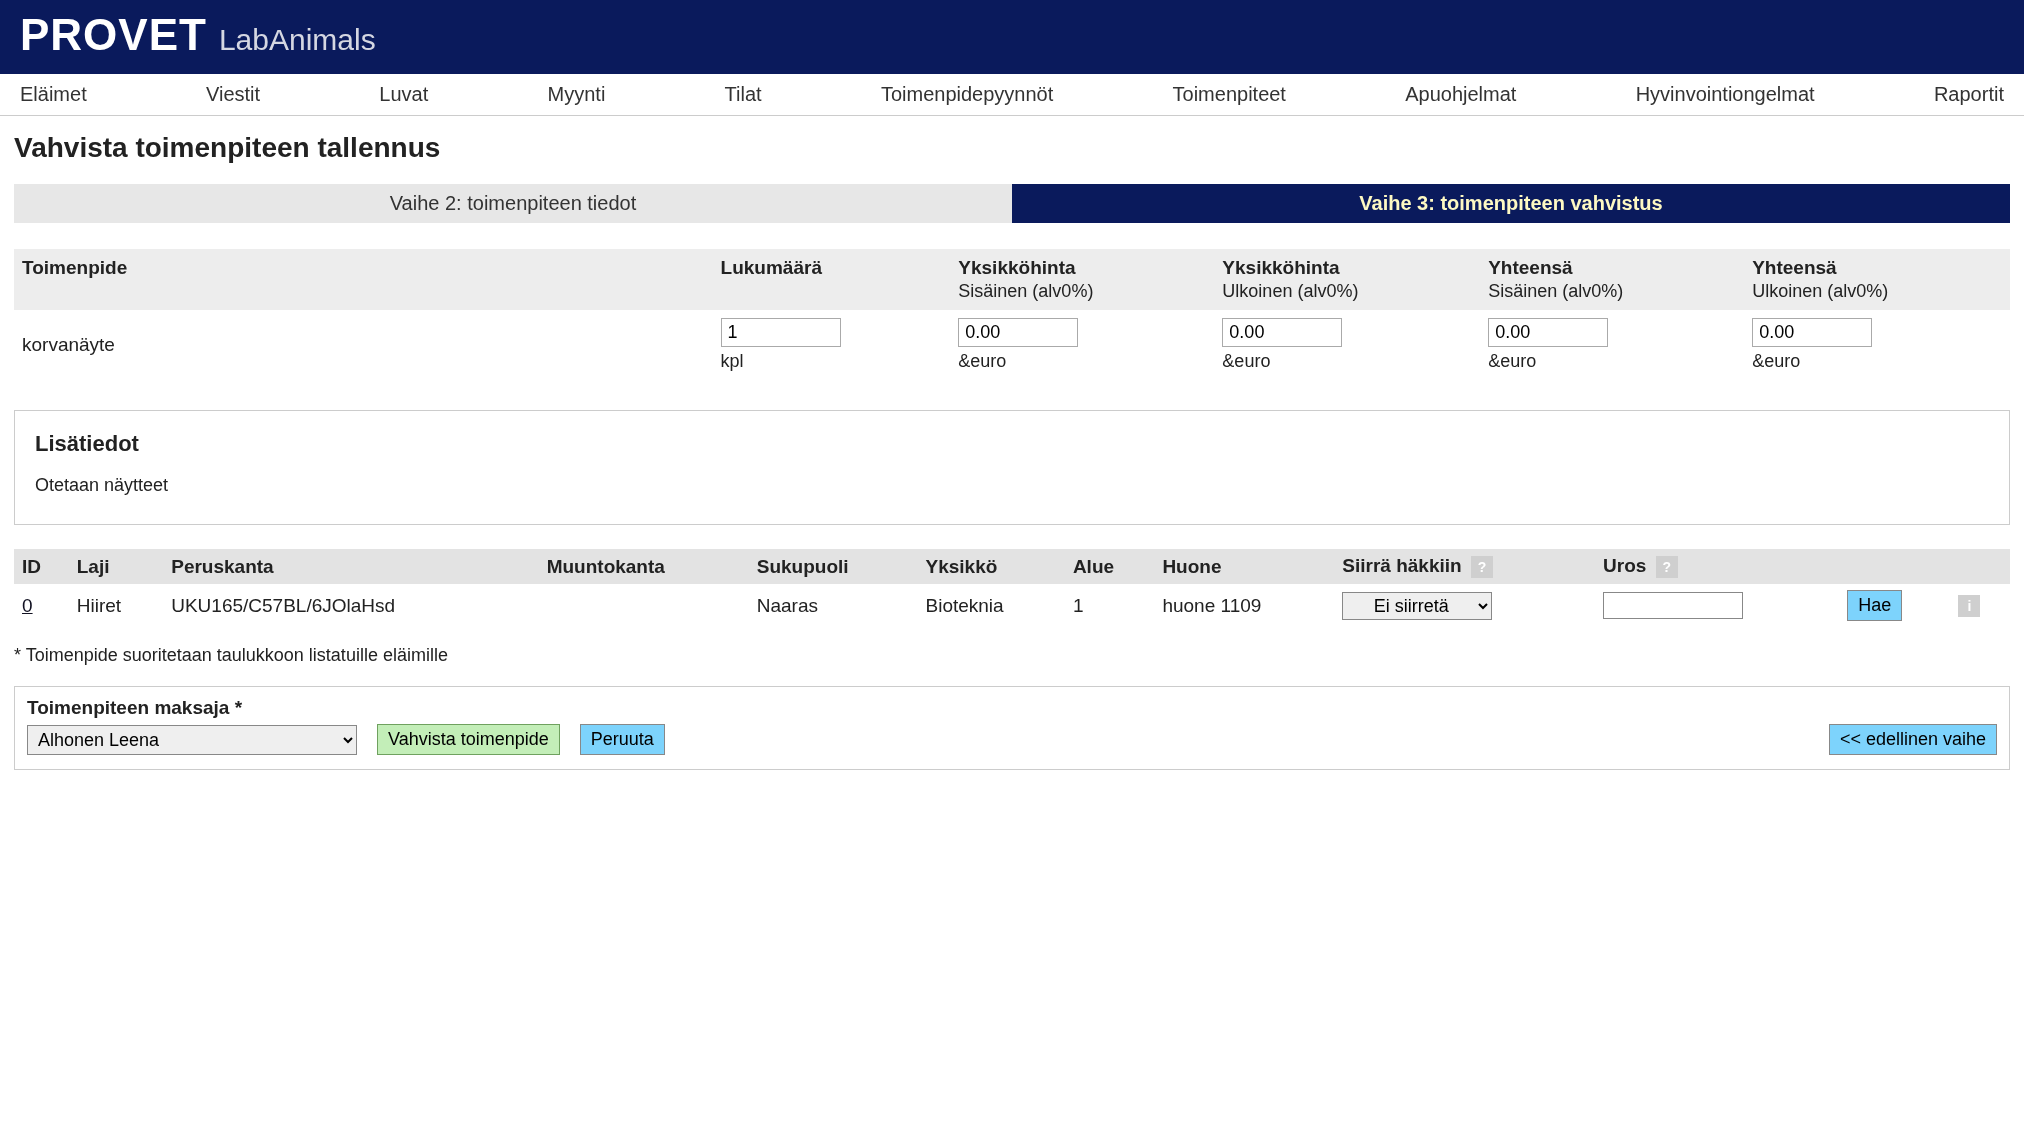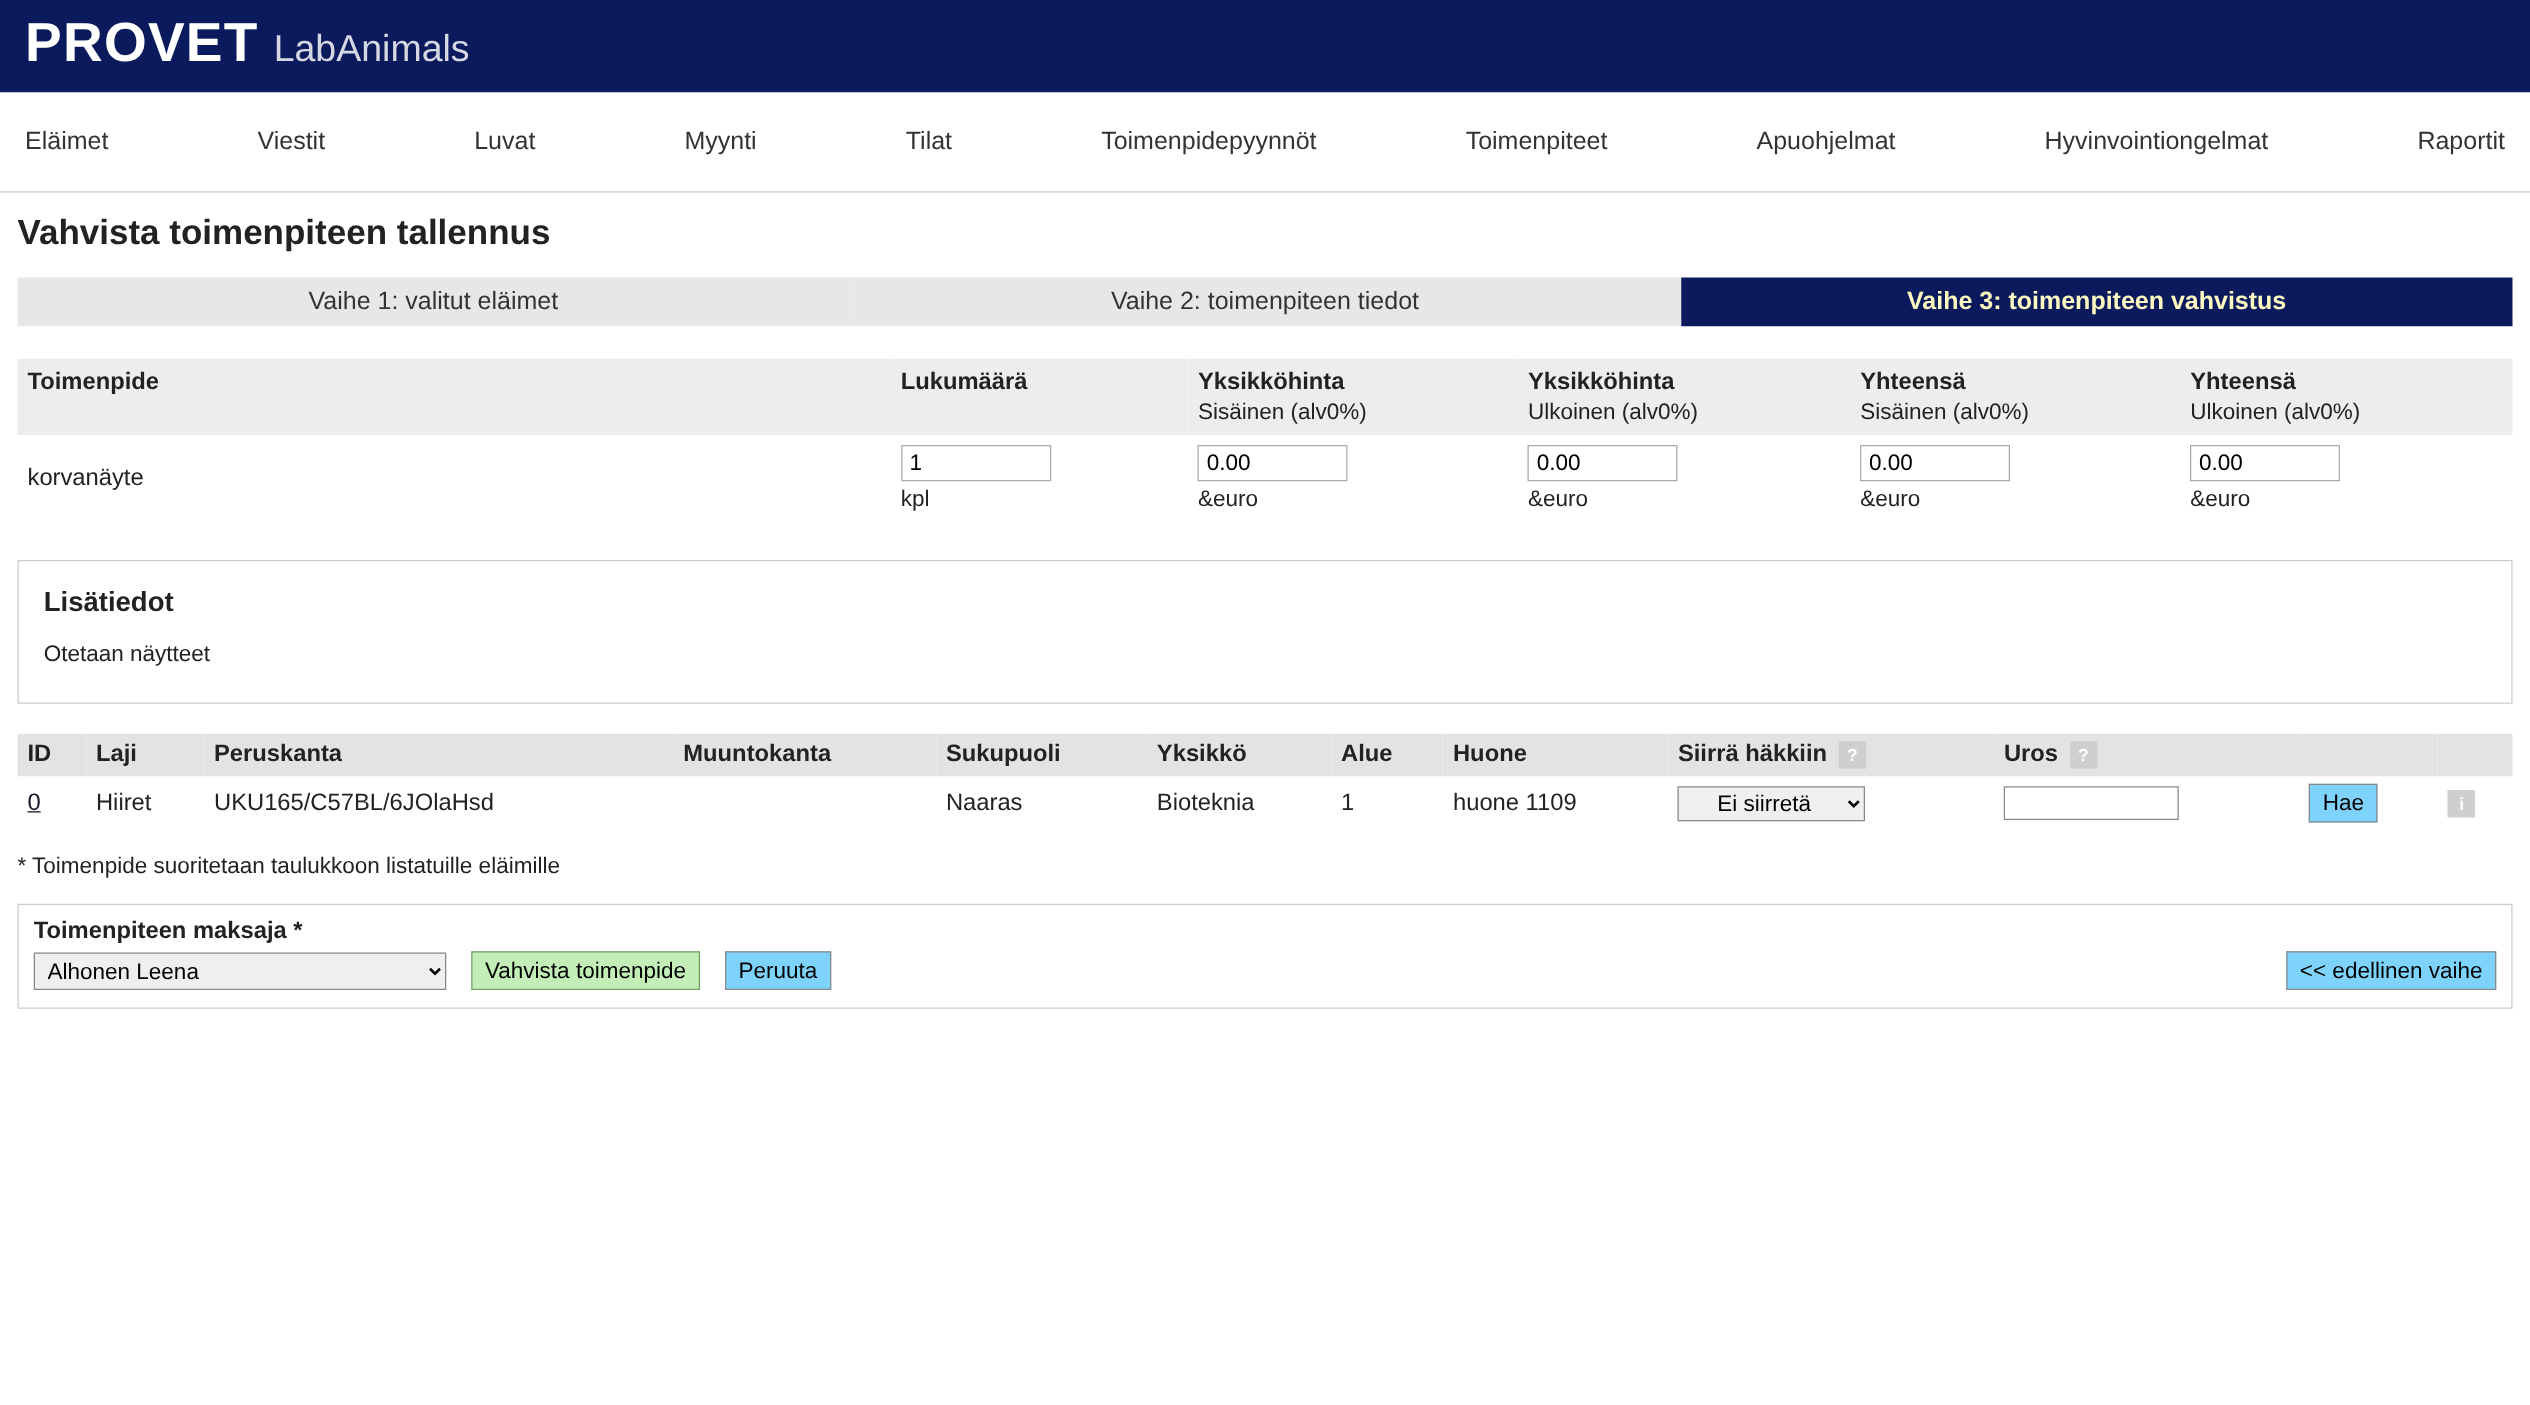--- a/index.html
+++ b/index.html
@@ -23,21 +23,21 @@
     letter-spacing: 1px;
   }
   .app-header .brand-sub {
     font-size: 30px;
     font-weight: 400;
     color: #d5d7e2;
   }
   .top-nav {
     display: flex;
     justify-content: space-between;
-    padding: 28px 20px;
+    padding: 9px 20px;
     border-bottom: 1px solid #ccc;
     background: #fff;
   }
   .top-nav .nav-item {
     color: #333;
     cursor: pointer;
     font-size: 20px;
   }
   .content {
     padding: 16px 14px;
@@ -217,21 +217,20 @@
   <span class="nav-item">Apuohjelmat</span>
   <span class="nav-item">Hyvinvointiongelmat</span>
   <span class="nav-item">Raportit</span>
 </div>
 
 <div class="content">
 
   <h1 class="page-title">Vahvista toimenpiteen tallennus</h1>
 
   <div class="wizard">
-    <div class="step">Vaihe 1: valitut eläimet</div>
     <div class="step">Vaihe 2: toimenpiteen tiedot</div>
     <div class="step active">Vaihe 3: toimenpiteen vahvistus</div>
   </div>
 
   <table class="price-table">
     <thead>
       <tr>
         <th style="width:35%">Toimenpide</th>
         <th>Lukumäärä</th>
         <th>

